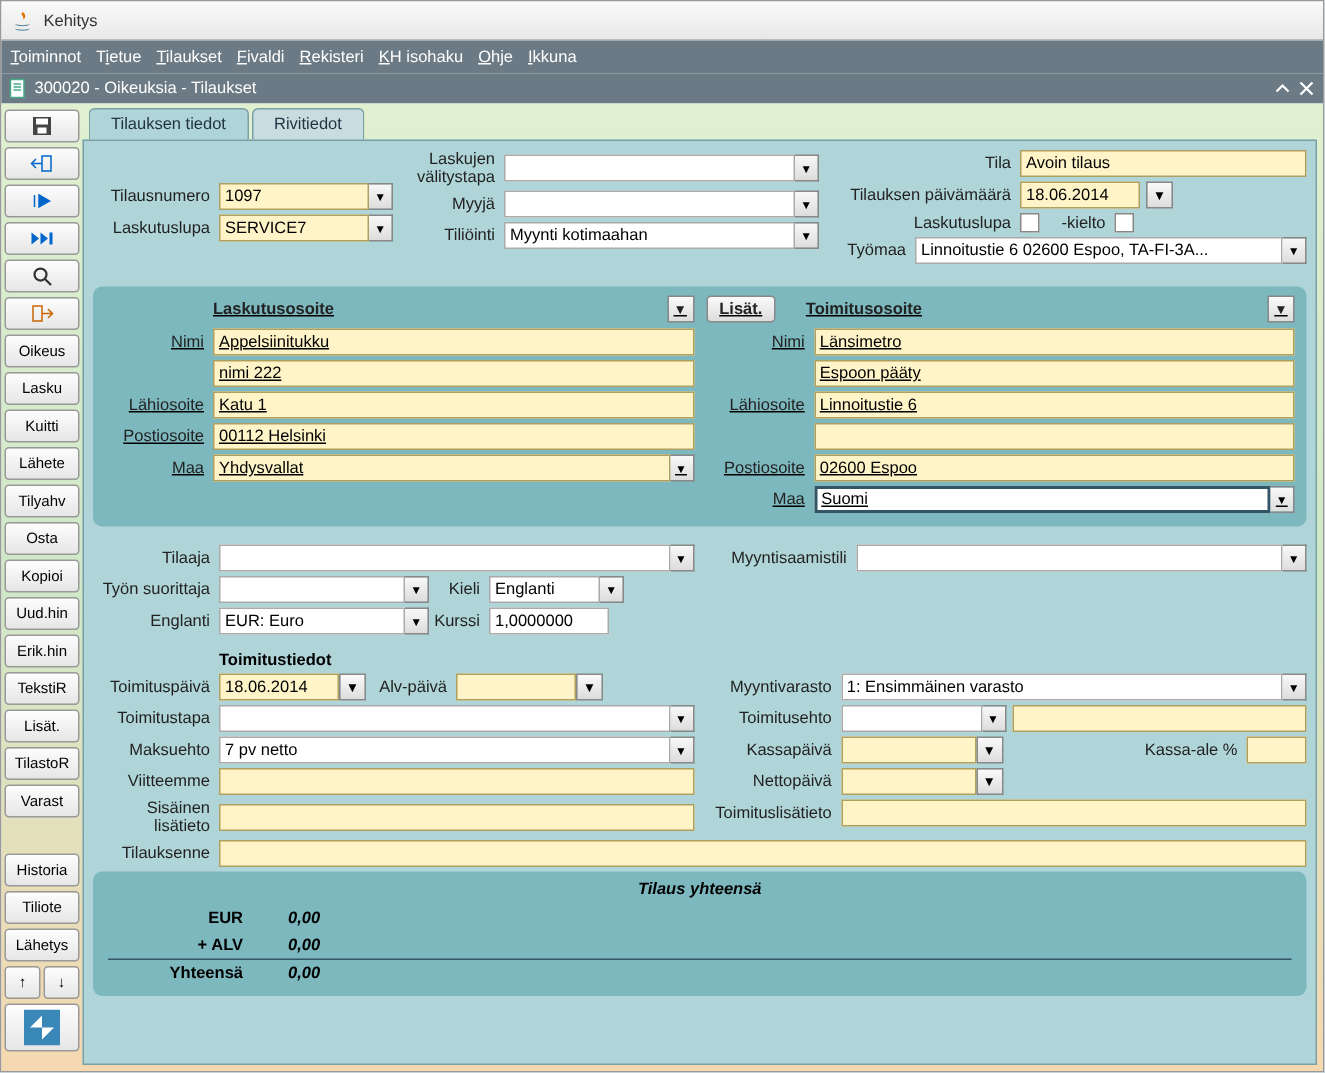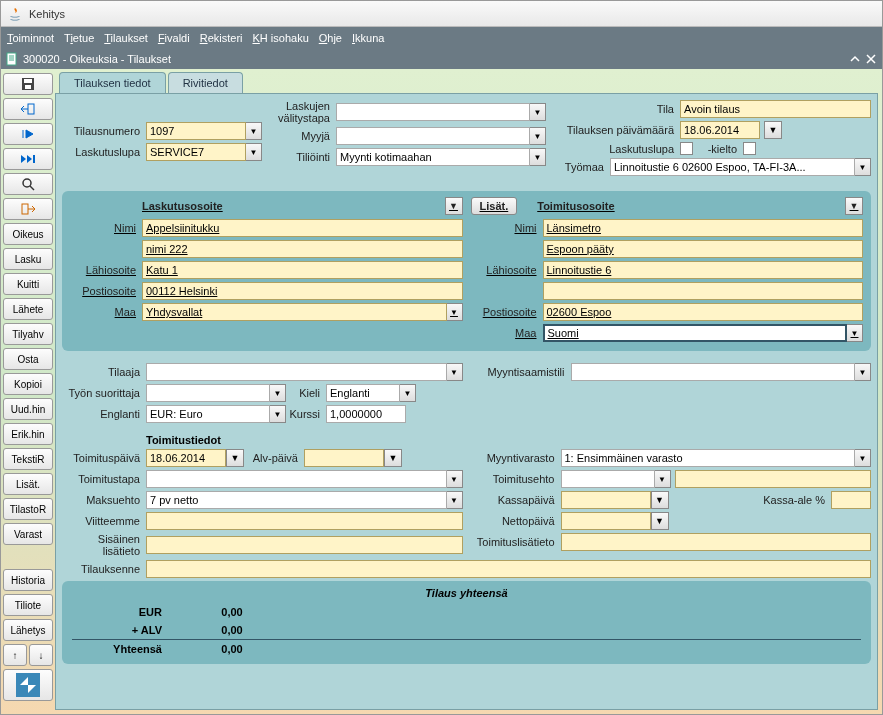--- a/index.html
+++ b/index.html
@@ -38,21 +38,21 @@
 .panel-header .spacer { flex:1; }
 .small-btn { width:18px; height:18px; background:linear-gradient(#fafafa,#ddd); border:1px solid #888; display:flex; align-items:center; justify-content:center; font-size:9px; }
 .two-col { display:flex; gap: 8px; }
 .two-col > div { flex:1; }
 .addr-panel .row .lbl { width: 72px; }
 .addr-panel .row .inp { flex:1; }
 .lisat-btn { background:linear-gradient(#fafafa,#ddd); border:1px solid #888; padding:2px 8px; border-radius:3px; }
 .totals { background:#7db8bf; border-radius:6px; padding:6px 10px; }
 .totals .trow { display:flex; padding:3px 0; }
 .totals .tlbl { width:120px; text-align:right; font-weight:bold; padding-right:30px; }
-.totals .tval { width:80px; text-align:center; font-weight:bold; }
+.totals .tval { width:80px; text-align:left; font-weight:bold;font-style:italic; }
 .totals .thead { font-weight:bold; text-align:center; margin-bottom:4px;font-style:italic; }
 .chk { width:13px; height:13px; background:#fff; border:1px solid #888; }
 svg { display:block; }
 </style>
 </head>
 <body>
 
 <div class="window">
   <div class="titlebar">
     <svg class="java-icon" viewBox="0 0 16 16">

